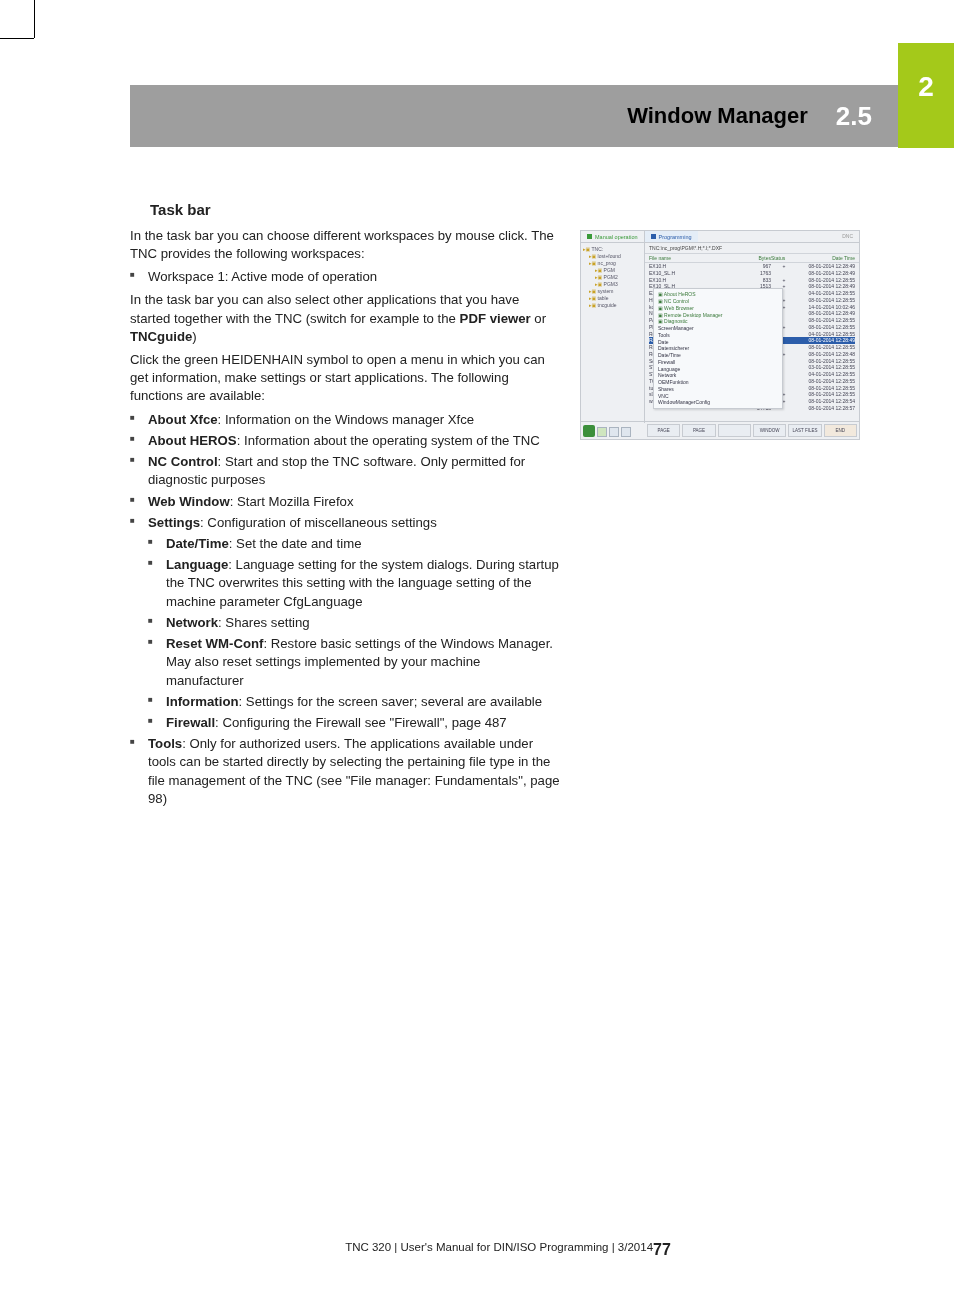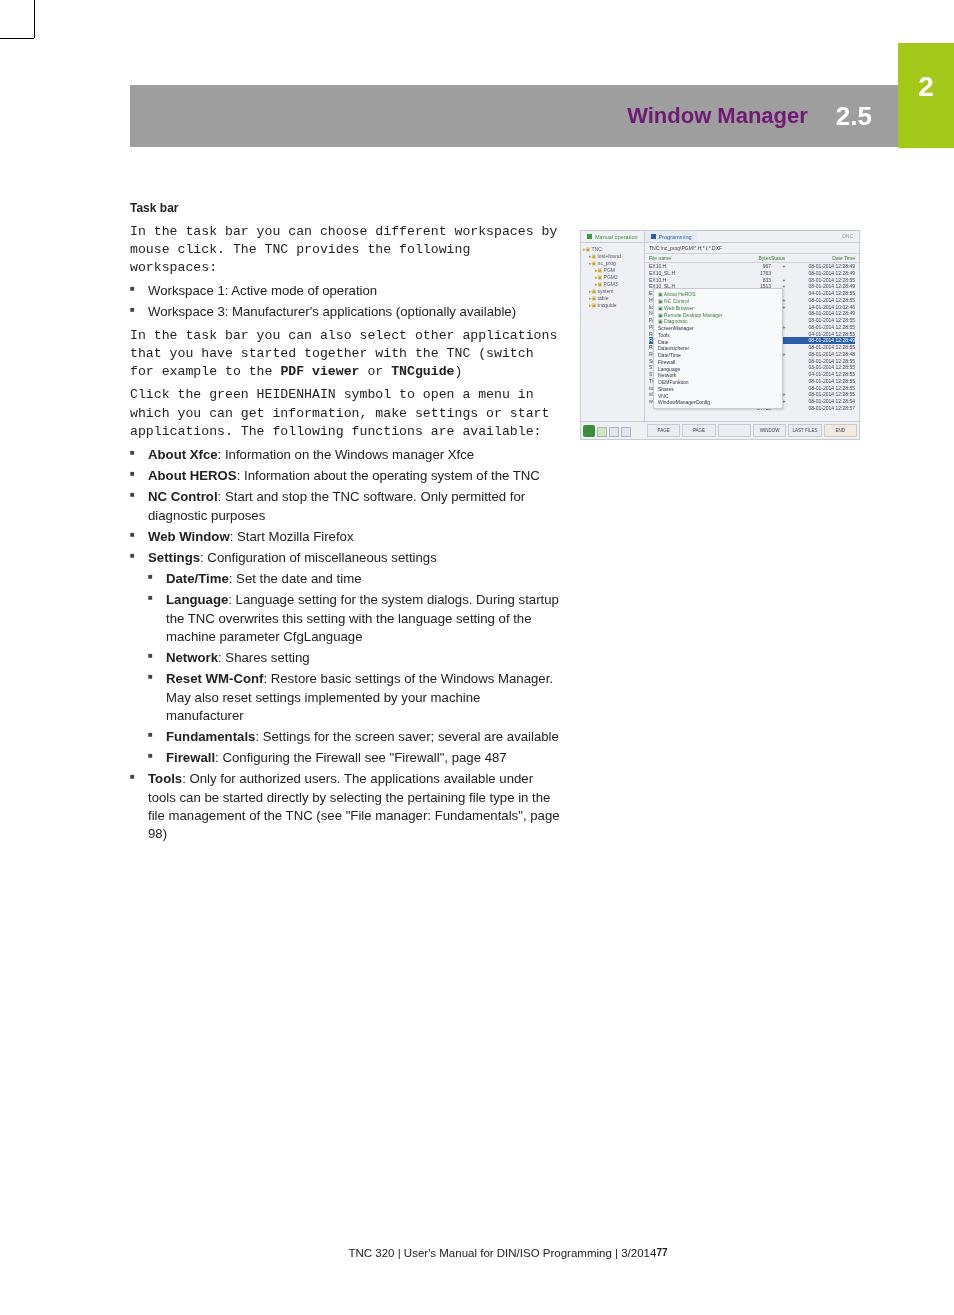--- a/index.html
+++ b/index.html
@@ -9,27 +9,27 @@
   
   .crop-h { position: absolute; top: 38px; left: 0; width: 34px; height: 1px; background: #000; }
   .crop-v { position: absolute; top: 0; left: 34px; width: 1px; height: 38px; background: #000; }
 
   
   .chapter-tab { position: absolute; top: 43px; right: 0; width: 56px; height: 105px; background: #a4c91a; display: flex; align-items: flex-start; justify-content: center; padding-top: 28px; }
   .chapter-tab span { color: #fff; font-size: 28px; font-weight: bold; }
 
   
   .header-bar { position: absolute; top: 85px; left: 130px; right: 56px; height: 62px; background: #9e9e9e; display: flex; align-items: center; justify-content: flex-end; padding-right: 26px; gap: 28px; }
-  .header-title { color: #701a75; font-size: 22px; font-weight: bold; }
+  .header-title { color: #000000; font-size: 22px; font-weight: bold; }
   .header-num { color: #fff; font-size: 26px; font-weight: bold; }
 
   
   .content { position: absolute; top: 200px; left: 130px; width: 430px; font-size: 13.2px; line-height: 1.38; color: #222; }
-  .content h3 { font-size: 12px; font-weight: bold; margin-bottom: 6px; }
-  .content p { margin-bottom: 5px; font-family: Liberation Mono, monospace; }
+  .content h3 { font-size: 15px; font-weight: bold; margin-bottom: 6px; margin-left: 20px; }
+  .content p { margin-bottom: 5px; }
   .content ul { list-style: none; padding-left: 0; margin-bottom: 5px; }
   .content ul li { position: relative; padding-left: 18px; margin-bottom: 3px; }
   .content ul li::before { content: "■"; position: absolute; left: 0; top: 1px; font-size: 8px; color: #444; }
   .content ul ul { margin-top: 3px; margin-bottom: 3px; }
   .content ul ul li { padding-left: 18px; }
   .b { font-weight: bold; }
 
   
   .shot { position: absolute; top: 230px; left: 580px; width: 280px; height: 210px; background: #eef0f3; border: 1px solid #c7cbd1; font-size: 5.5px; color: #334; overflow: hidden; }
   .shot-top { display: flex; height: 12px; border-bottom: 1px solid #c7cbd1; }
@@ -61,21 +61,21 @@
   .shot-task { width: 64px; display: flex; align-items: flex-end; gap: 2px; padding: 2px; }
   .shot-task .tk { width: 10px; height: 10px; background: #dfe6ee; border: 1px solid #aab4c0; }
   .shot-task .tk.gn { background: #cfe6bf; }
   .shot-task .hlogo { width: 12px; height: 12px; background: #3b8f3b; border-radius: 2px; }
   .shot-soft { flex: 1; display: flex; gap: 2px; padding: 2px; }
   .shot-soft .sk { flex: 1; background: #e9edf2; border: 1px solid #c7cbd1; font-size: 4.5px; display: flex; align-items: center; justify-content: center; color: #445; }
   .shot-soft .sk.end { background: #f2e9dd; }
 
   
   .footer { position: absolute; bottom: 56px; left: 130px; right: 100px; display: flex; justify-content: center; font-size: 11.5px; color: #222; margin-left: 32px; }
-  .footer .pg { font-weight: bold; font-size: 10px; }
+  .footer .pg { font-weight: bold; font-size: 16px; }
 </style>
 </head>
 <body>
 
 <div class="page">
   <div class="crop-h"></div>
   <div class="crop-v"></div>
 
   <div class="chapter-tab">
     <span>2</span>
@@ -84,39 +84,38 @@
   <div class="header-bar">
     <span class="header-title">Window Manager</span>
     <span class="header-num">2.5</span>
   </div>
 
   <div class="content">
     <h3>Task bar</h3>
     <p>In the task bar you can choose different workspaces by mouse click. The TNC provides the following workspaces:</p>
     <ul>
       <li>Workspace 1: Active mode of operation</li>
-      <li>Workspace 3: Manufacturer's applications (optionally available)</li>
     </ul>
     <p>
       <span>In the task bar you can also select other applications that you have started together with the TNC (switch for example to the </span><span class="b">PDF viewer</span><span> or </span><span class="b">TNCguide</span><span>)</span>
     </p>
     <p>Click the green HEIDENHAIN symbol to open a menu in which you can get information, make settings or start applications. The following functions are available:</p>
 
     <ul>
       <li><span class="b">About Xfce</span><span>: Information on the Windows manager Xfce</span></li>
       <li><span class="b">About HEROS</span><span>: Information about the operating system of the TNC</span></li>
       <li><span class="b">NC Control</span><span>: Start and stop the TNC software. Only permitted for diagnostic purposes</span></li>
       <li><span class="b">Web Window</span><span>: Start Mozilla Firefox</span></li>
       <li><span class="b">Settings</span><span>: Configuration of miscellaneous settings</span>
         <ul>
           <li><span class="b">Date/Time</span><span>: Set the date and time</span></li>
           <li><span class="b">Language</span><span>: Language setting for the system dialogs. During startup the TNC overwrites this setting with the language setting of the machine parameter CfgLanguage</span></li>
           <li><span class="b">Network</span><span>: Shares setting</span></li>
           <li><span class="b">Reset WM-Conf</span><span>: Restore basic settings of the Windows Manager. May also reset settings implemented by your machine manufacturer</span></li>
-          <li><span class="b">Fundamentals</span><span>: Settings for the screen saver; several are available</span></li>
+          <li><span class="b">Information</span><span>: Settings for the screen saver; several are available</span></li>
           <li><span class="b">Firewall</span><span>: Configuring the Firewall see "Firewall", page 487</span></li>
         </ul>
       </li>
       <li><span class="b">Tools</span><span>: Only for authorized users. The applications available under tools can be started directly by selecting the pertaining file type in the file management of the TNC (see "File manager: Fundamentals", page 98)</span></li>
     </ul>
   </div>
 
   <div class="shot">
     <div class="shot-top">
       <div class="shot-tab green">

